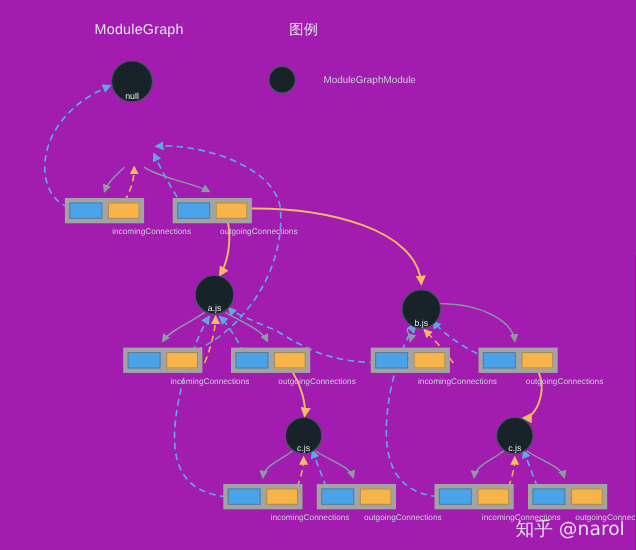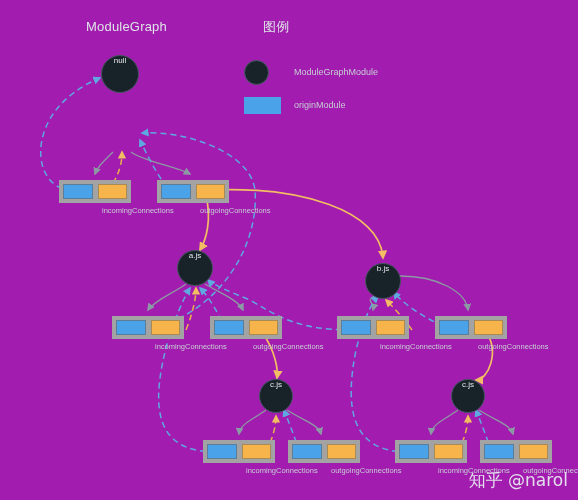--- a/index.html
+++ b/index.html
@@ -74,21 +74,21 @@
   .legend-row.r1 { height: 34px; }
 
   
   .node {
     position: absolute;
     border-radius: 50%;
     background: #182229;
     border: 1px solid #44545f;
     box-sizing: border-box;
     display: flex;
-    align-items: flex-start;
+    align-items: flex-end;
     justify-content: center;
     color: #e4e9ed;
     font-size: 8px;
     z-index: 3;
     white-space: nowrap;
   }
 
   
   .conn-group { position: absolute; z-index: 2; }
   .conn-box {
@@ -138,26 +138,20 @@
   <div id="legend">
 
     <div class="legend-row r1">
       <span class="legend-swatch-wrap">
         <span class="sw-circle"></span>
       </span>
       <span class="legend-label">ModuleGraphModule</span>
     </div>
 
 
-    <div class="legend-row">
-      <span class="legend-swatch-wrap">
-        <span class="sw-rect sw-blue"></span>
-      </span>
-      <span class="legend-label">originModule</span>
-    </div>
 
   </div>
 
   <svg class="layer" id="edge-layer">
     <defs>
       <marker id="ah-gray" viewBox="0 0 10 10" refX="8" refY="5" markerWidth="6" markerHeight="6" orient="auto-start-reverse">
         <path d="M0,0 L10,5 L0,10 z" fill="#8c9aa3"></path>
       </marker>
       <marker id="ah-blue" viewBox="0 0 10 10" refX="8" refY="5" markerWidth="5.5" markerHeight="5.5" orient="auto-start-reverse">
         <path d="M0,0 L10,5 L0,10 z" fill="#5fa8e0"></path>

